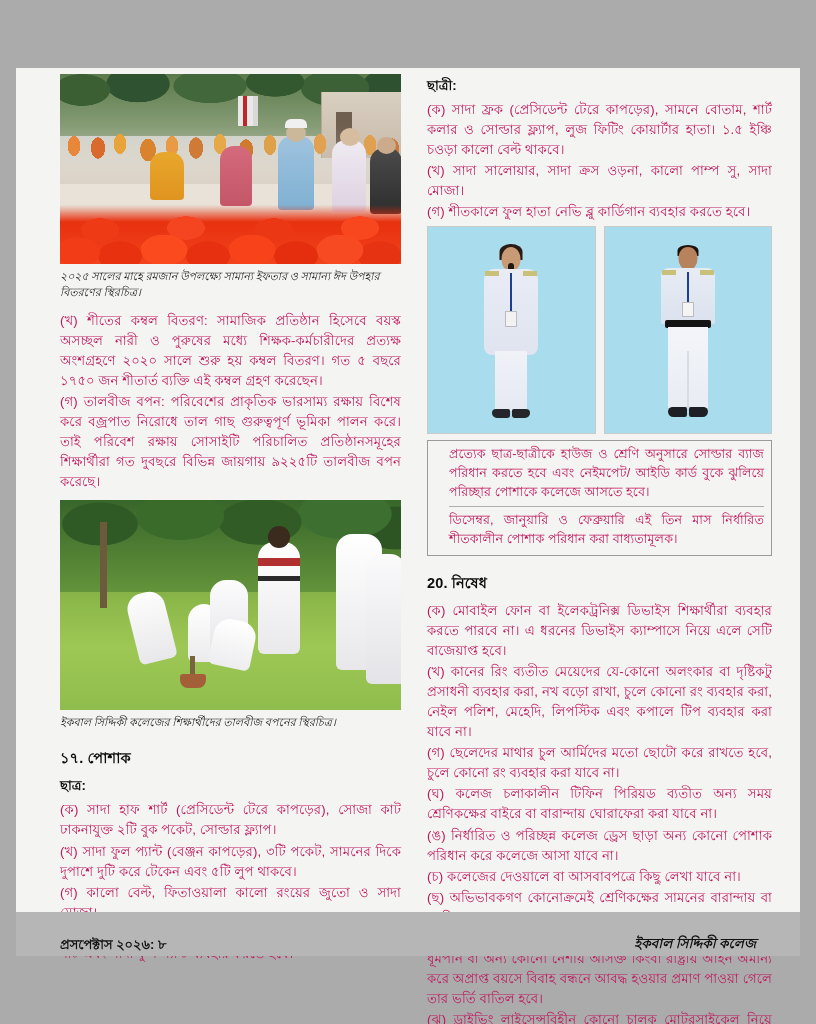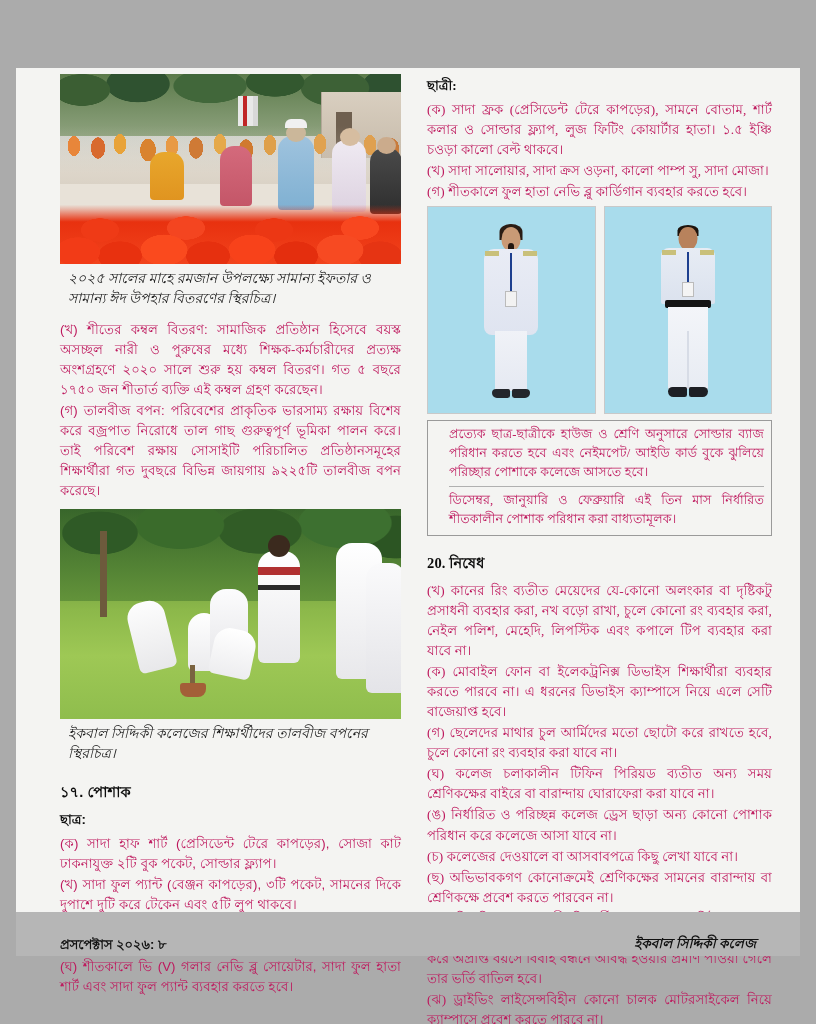--- a/index.html
+++ b/index.html
@@ -17,38 +17,38 @@
     background: #f4f4f2;
   }
   .cols {
     position: absolute;
     left: 0; top: 0; right: 0; bottom: 0;
     padding: 6px 20px 0 44px;
     display: flex;
     gap: 26px;
   }
   .col { width: 341px; flex: 0 0 341px; }
-  .col.right { width: 345px; flex: 0 0 345px; font-family: Liberation Serif, serif; }
+  .col.right { width: 345px; flex: 0 0 345px; }
 
   
   .bn {
     font-size: 13.2px;
     line-height: 1.52;
     color: #be185d;
     text-align: justify;
     text-justify: inter-word;
     margin: 0 0 1px 0;
     letter-spacing: 0.01em;
   }
   .caption {
-    font-size: 14px;
+    font-size: 11px;
     line-height: 1.45;
     font-style: italic;
     color: #1a1a1a;
-    margin: 5px 0 10px 8px;
+    margin: 5px 0 10px 0;
     font-family: "Liberation Serif", "DejaVu Serif", serif;
   }
   .heading {
     font-size: 14.5px;
     font-weight: bold;
     color: #0d0d0d;
     margin: 16px 0 5px 0;
     letter-spacing: 0.01em;
   }
   .subheading {
@@ -360,22 +360,22 @@
       </div>
 
       <div class="notice">
         <p class="bn">প্রত্যেক ছাত্র-ছাত্রীকে হাউজ ও শ্রেণি অনুসারে সোল্ডার ব্যাজ পরিধান করতে হবে এবং নেইমপেট/ আইডি কার্ড বুকে ঝুলিয়ে পরিচ্ছার পোশাকে কলেজে আসতে হবে।</p>
         <hr>
         <p class="bn">ডিসেম্বর, জানুয়ারি ও ফেব্রুয়ারি এই তিন মাস নির্ধারিত শীতকালীন পোশাক পরিধান করা বাধ্যতামূলক।</p>
       </div>
 
       <div class="heading">20. নিষেধ</div>
 
+      <p class="bn">(ক) মোবাইল ফোন বা ইলেকট্রনিক্স ডিভাইস শিক্ষার্থীরা ব্যবহার করতে পারবে না। এ ধরনের ডিভাইস ক্যাম্পাসে নিয়ে এলে সেটি বাজেয়াপ্ত হবে।</p>
       <p class="bn">(খ) কানের রিং ব্যতীত মেয়েদের যে-কোনো অলংকার বা দৃষ্টিকটু প্রসাধনী ব্যবহার করা, নখ বড়ো রাখা, চুলে কোনো রং ব্যবহার করা, নেইল পলিশ, মেহেদি, লিপস্টিক এবং কপালে টিপ ব্যবহার করা যাবে না।</p>
-      <p class="bn">(ক) মোবাইল ফোন বা ইলেকট্রনিক্স ডিভাইস শিক্ষার্থীরা ব্যবহার করতে পারবে না। এ ধরনের ডিভাইস ক্যাম্পাসে নিয়ে এলে সেটি বাজেয়াপ্ত হবে।</p>
       <p class="bn">(গ) ছেলেদের মাথার চুল আর্মিদের মতো ছোটো করে রাখতে হবে, চুলে কোনো রং ব্যবহার করা যাবে না।</p>
       <p class="bn">(ঘ) কলেজ চলাকালীন টিফিন পিরিয়ড ব্যতীত অন্য সময় শ্রেণিকক্ষের বাইরে বা বারান্দায় ঘোরাফেরা করা যাবে না।</p>
       <p class="bn">(ঙ) নির্ধারিত ও পরিচ্ছন্ন কলেজ ড্রেস ছাড়া অন্য কোনো পোশাক পরিধান করে কলেজে আসা যাবে না।</p>
       <p class="bn">(চ) কলেজের দেওয়ালে বা আসবাবপত্রে কিছু লেখা যাবে না।</p>
       <p class="bn">(ছ) অভিভাবকগণ কোনোক্রমেই শ্রেণিকক্ষের সামনের বারান্দায় বা শ্রেণিকক্ষে প্রবেশ করতে পারবেন না।</p>
       <p class="bn">(জ) বিবাহিত ও ধূমপায়ী শিক্ষার্থী এ কলেজে ভর্তির অযোগ্য। ধূমপান বা অন্য কোনো নেশায় আসক্ত কিংবা রাষ্ট্রীয় আইন অমান্য করে অপ্রাপ্ত বয়সে বিবাহ বন্ধনে আবদ্ধ হওয়ার প্রমাণ পাওয়া গেলে তার ভর্তি বাতিল হবে।</p>
       <p class="bn">(ঝ) ড্রাইভিং লাইসেন্সবিহীন কোনো চালক মোটরসাইকেল নিয়ে ক্যাম্পাসে প্রবেশ করতে পারবে না।</p>
 
     </div>
   </div>

